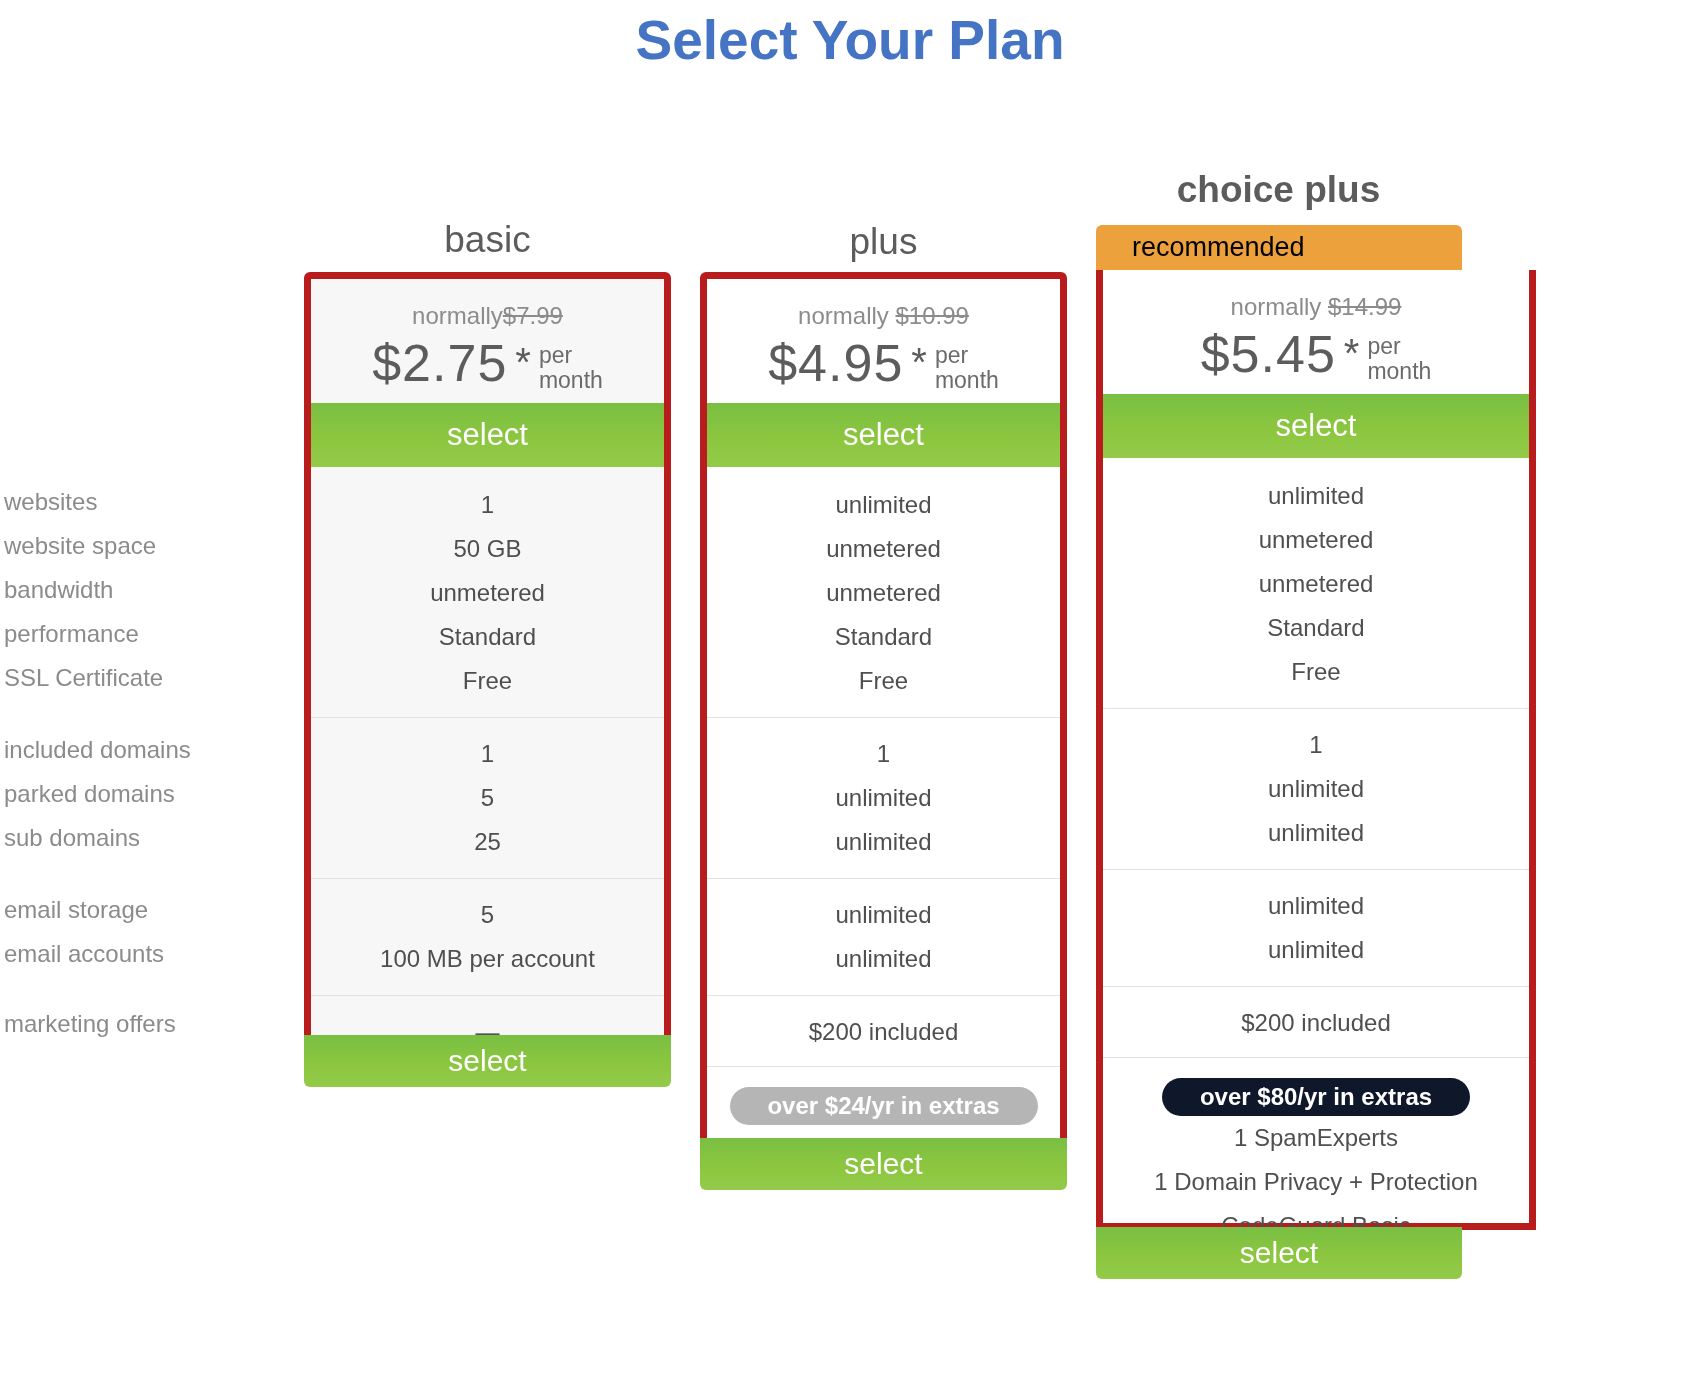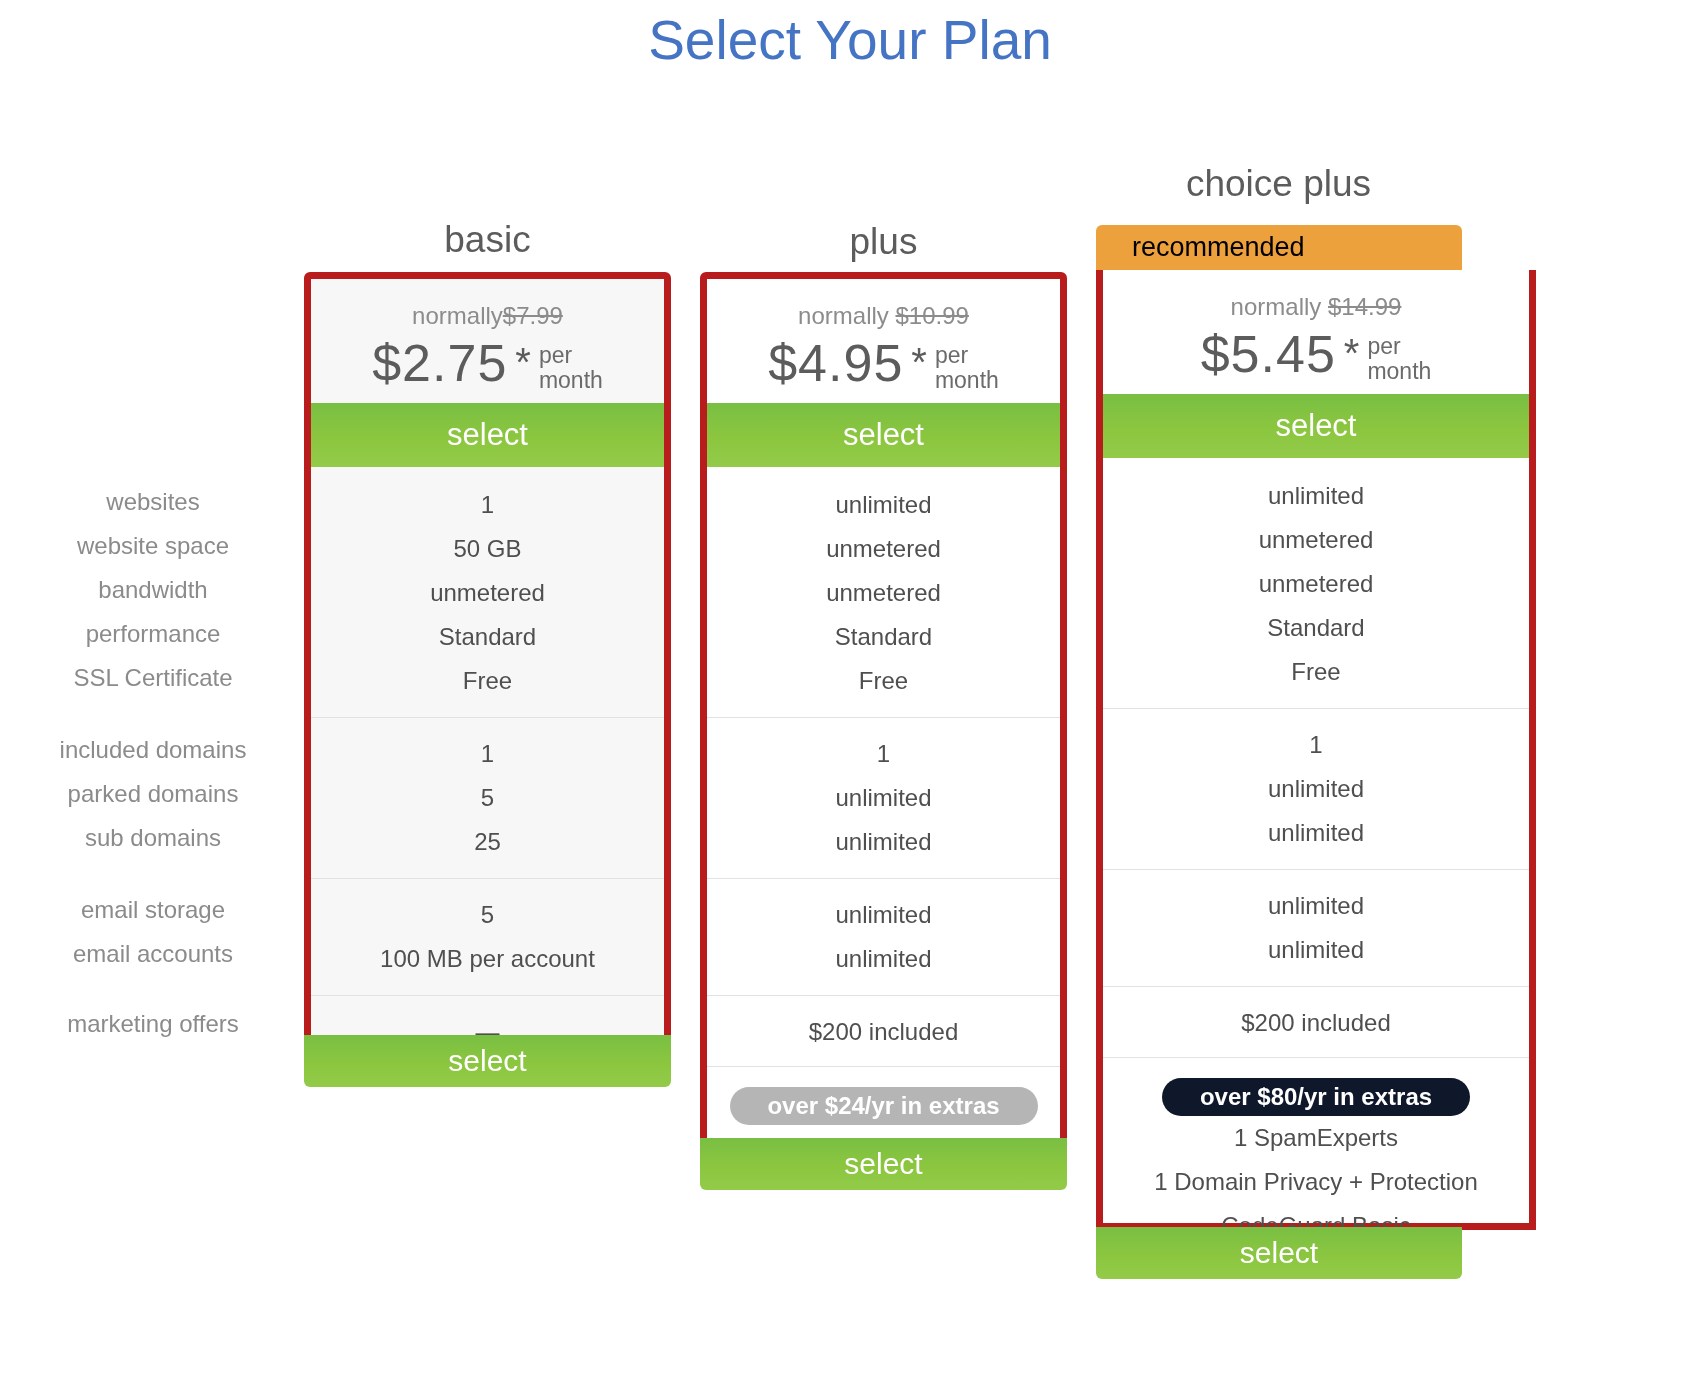--- a/index.html
+++ b/index.html
@@ -20,38 +20,38 @@
   }
 
   
   .page-title {
     position: absolute;
     top: 6px;
     left: 0;
     width: 1700px;
     text-align: center;
     font-size: 55px;
-    font-weight: 400;
+    font-weight: 700;
     color: #4574c4;
     letter-spacing: 0px;
     line-height: 68px;
   }
 
   
   .plan-name {
     position: absolute;
     text-align: center;
     font-size: 37px;
     font-weight: 400;
     color: #5c5c5c;
     line-height: 44px;
   }
   .plan-name.basic   { left: 304px;  top: 218px; width: 367px; }
   .plan-name.plus    { left: 700px;  top: 220px; width: 367px; }
-  .plan-name.choice  { left: 1095px; top: 162px; width: 367px; }
+  .plan-name.choice  { left: 1095px; top: 168px; width: 367px; font-weight: bold; }
 
   
   .recommended-banner {
     position: absolute;
     left: 1096px;
     top: 225px;
     width: 366px;
     height: 45px;
     background: #eda13c;
     border-radius: 6px 6px 0 0;
@@ -183,24 +183,24 @@
   }
   .fgroup.g1 { padding-top: 16px; padding-bottom: 14px; }
   .fgroup.g2 { padding-top: 14px; padding-bottom: 14px; }
   .fgroup.g3 { padding-top: 14px; padding-bottom: 14px; }
   .fgroup.g4 { padding-top: 14px; padding-bottom: 12px; }
   .fgroup.g5 { padding-top: 12px; padding-bottom: 14px; border-top: 1px solid #e2e2e2; }
 
   
   .labels {
     position: absolute;
-    left: 16px;
+    left: 4px;
     top: 272px;
     width: 288px;
-    text-align: center;
+    text-align: left;
     padding-right: 14px;
   }
   .lgroup { }
   .llabel {
     height: 44px;
     line-height: 44px;
     font-size: 24px;
     color: #8b8b8b;
     white-space: nowrap;
   }

